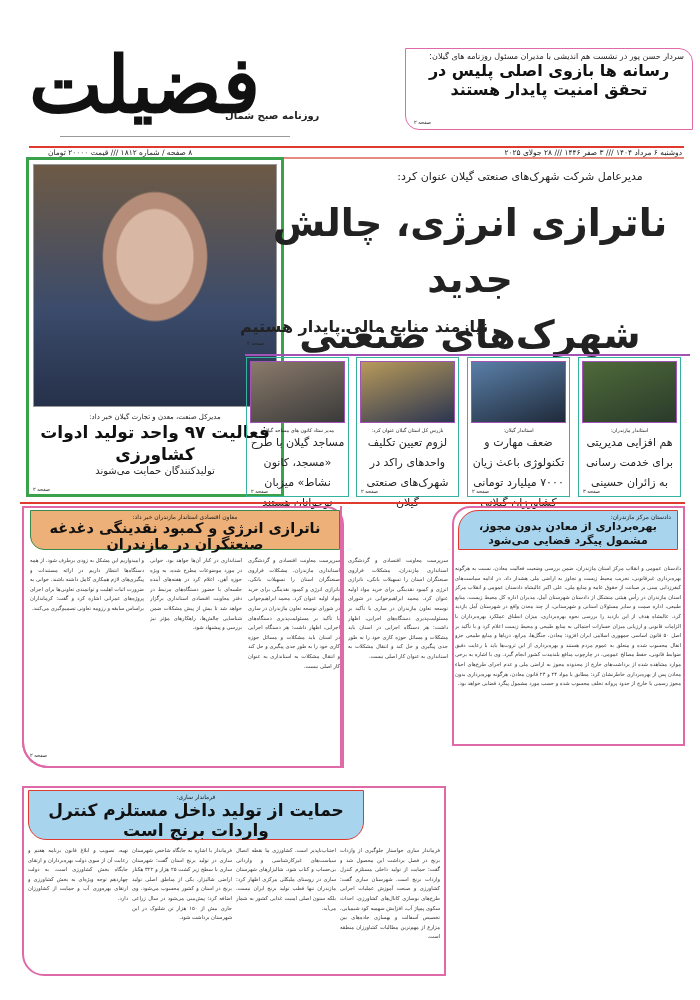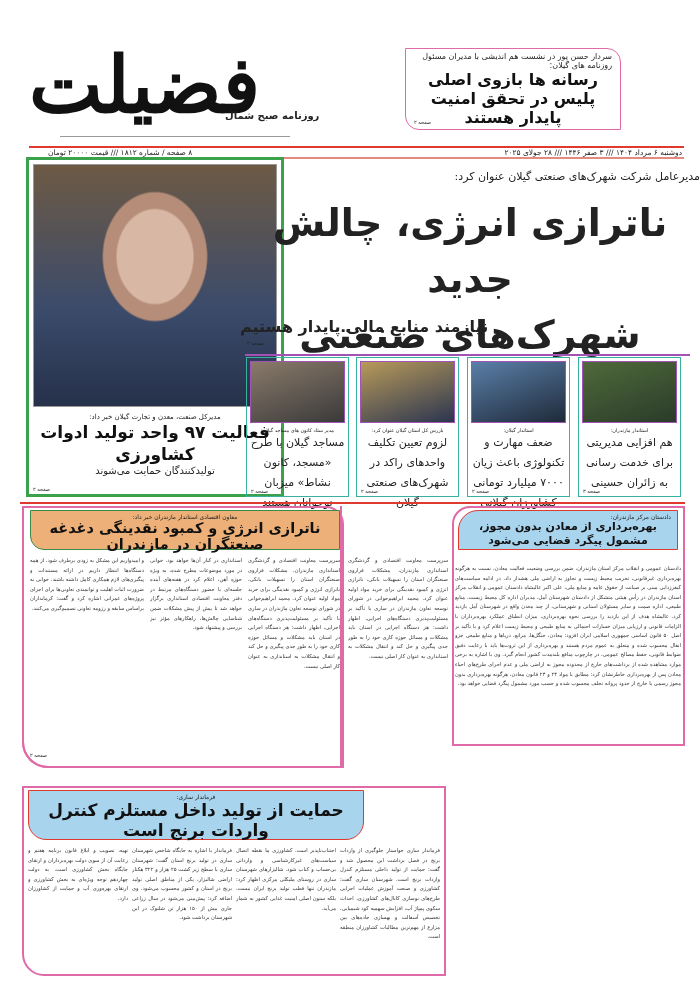--- a/index.html
+++ b/index.html
@@ -1,27 +1,27 @@
 <!DOCTYPE html>
 <html><head>
 <meta charset="utf-8">
 <style>
 *{box-sizing:border-box;margin:0;padding:0}
 body{width:700px;height:1000px;background:#fff;font-family:"DejaVu Sans",sans-serif;color:#222;position:relative;overflow:hidden;direction:rtl}
 .abs{position:absolute}
 .logo{left:60px;top:30px;width:200px;height:110px;font-family:"DejaVu Serif",serif;font-size:78px;font-weight:bold;color:#111;direction:rtl;text-align:center;line-height:110px;letter-spacing:-4px}
 .logo-sub{left:225px;top:110px;font-size:10px;font-weight:bold;color:#222}
 .logo-rule{left:60px;top:136px;width:230px;height:1px;background:#999}
-.promo{left:405px;top:48px;width:216px;height:82px;border:1.5px solid #e06aa8;border-radius:0 14px 0 14px;padding:3px 8px;text-align:center}
+.promo{left:405px;top:48px;width:288px;height:82px;border:1.5px solid #e06aa8;border-radius:0 14px 0 14px;padding:3px 8px;text-align:center}
 .promo .kicker{font-size:8px;text-align:right;color:#222}
 .promo .title{font-size:16px;font-weight:bold;line-height:19px;color:#111}
 .promo .pg{position:absolute;left:8px;bottom:4px;font-size:5px}
 .bar{height:1.5px;background:#e03a2f}
 .dateline{font-size:7.5px;color:#222}
-.main-kicker{left:260px;top:170px;width:440px;text-align:right;font-size:11px;color:#222;padding-left:80px}
+.main-kicker{left:260px;top:170px;width:440px;text-align:center;font-size:11px;color:#222;padding-left:80px}
 .main-title{left:240px;top:195px;width:460px;text-align:center;font-size:38px;font-weight:900;color:#222;line-height:56px}
 .main-sub{left:240px;top:317px;width:460px;text-align:left;font-size:16px;font-weight:bold;color:#222}
 .main-pg{left:247px;top:340px;font-size:5px}
 .purple-rule{left:245px;top:354px;width:445px;height:2px;background:#a352b6}
 .card{top:357px;width:103px;height:140px;border:1.5px solid #36b3a0;padding:3px;text-align:center}
 .card .ph{width:100%;height:62px;border:1.5px solid #a352b6;background:linear-gradient(160deg,#7d6e5a,#2c3a55);}
 .card .k{font-size:5px;margin-top:4px}
 .card .t{font-size:11px;font-weight:normal;line-height:20px;color:#222}
 .card .pg{position:absolute;left:4px;bottom:2px;font-size:5px}
 .left-box{left:26px;top:157px;width:258px;height:340px;border:3px solid #3aa24a;padding:4px}

